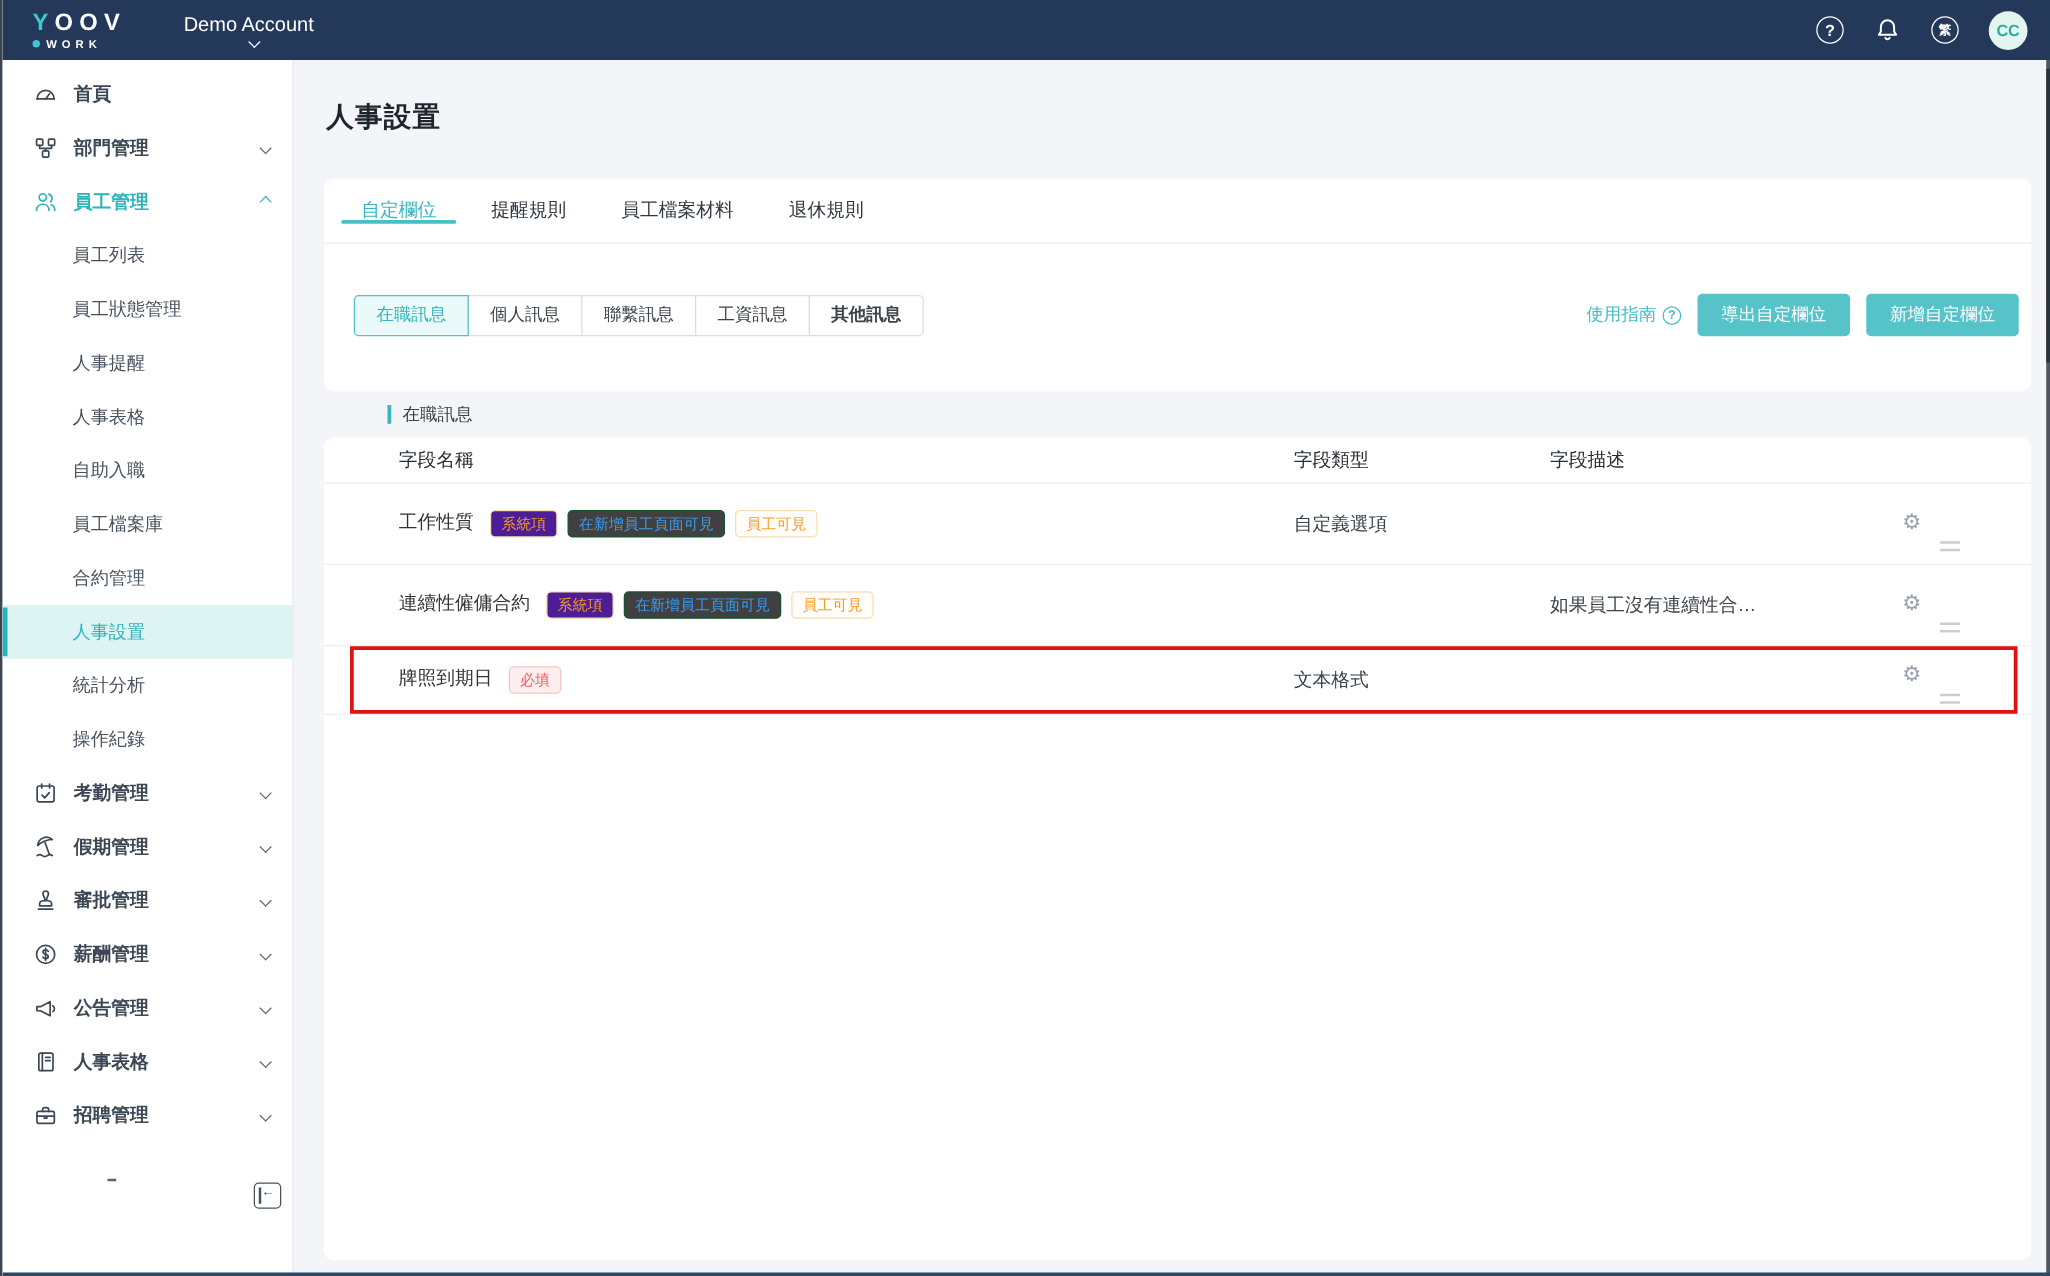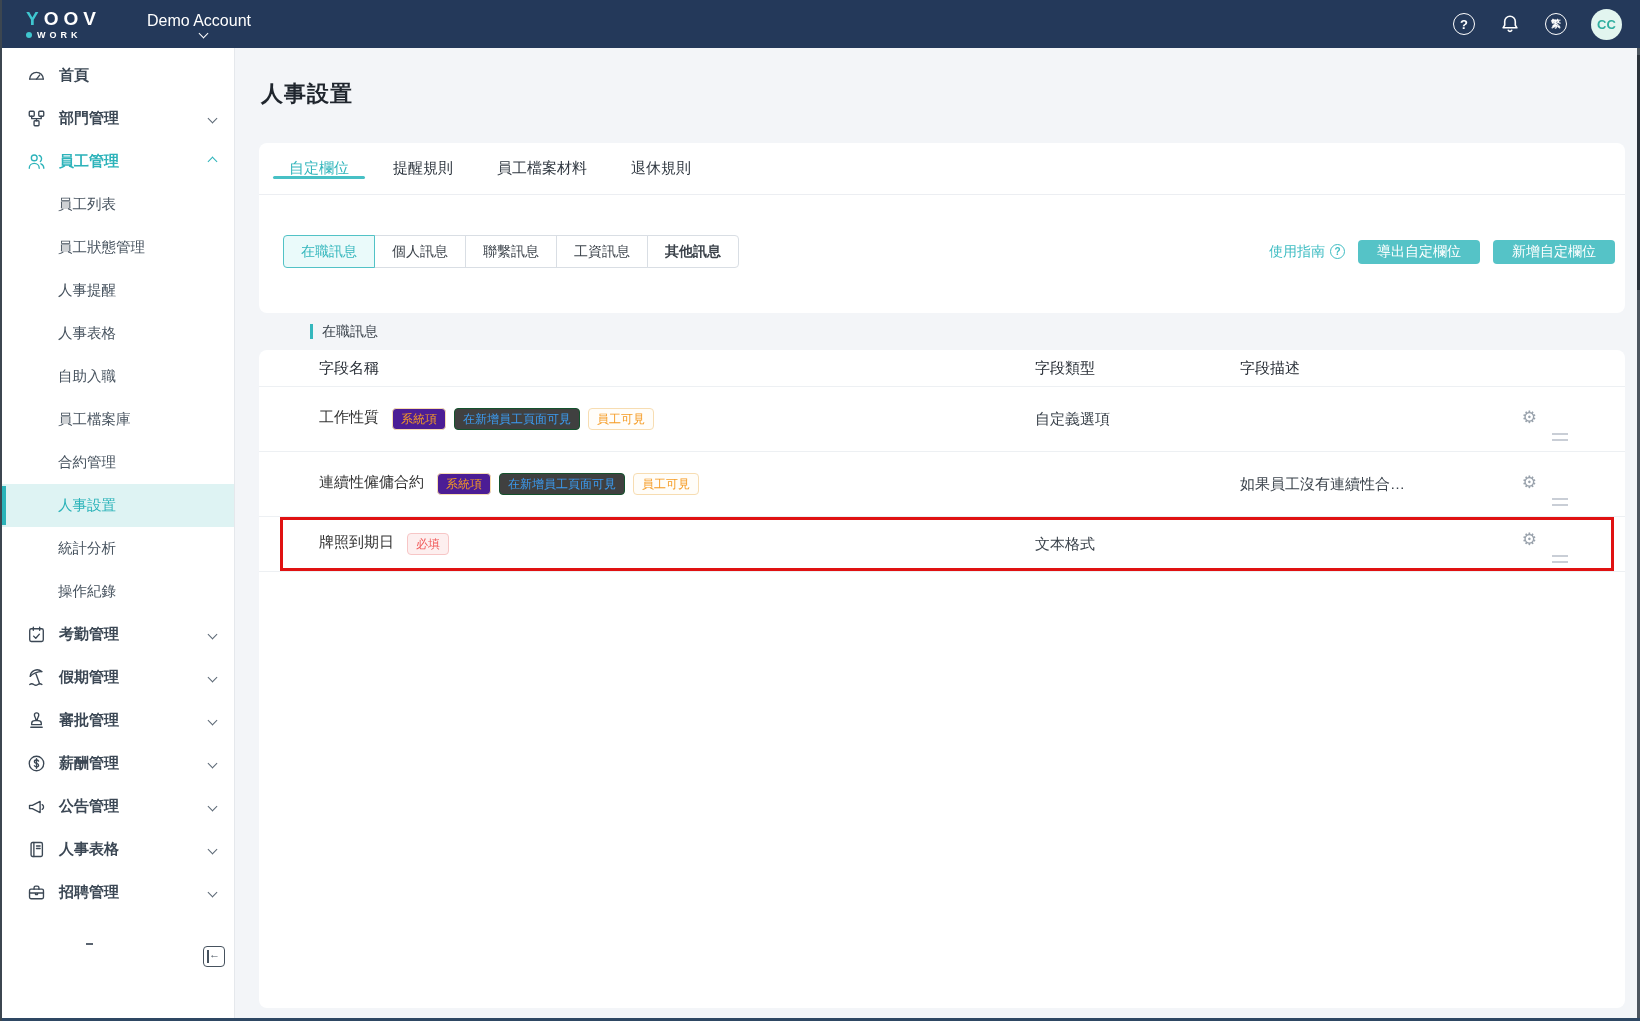--- a/index.html
+++ b/index.html
@@ -57,21 +57,21 @@
   .btn-group { display:flex; }
   .gbtn { height:33px; padding:0 17px; display:flex; align-items:center; font-size:14px; color:#3c434b;
           background:#fff; border:1px solid #d9dee4; margin-left:-1px; cursor:pointer; }
   .gbtn:first-child { border-radius:4px 0 0 4px; margin-left:0; }
   .gbtn:last-child { border-radius:0 4px 4px 0;font-weight:bold; }
   .gbtn.active { background:#eafafa; border-color:#52c2c6; color:#34b6bc; position:relative; z-index:2; }
   .subbar-right { margin-left:auto; display:flex; align-items:center; gap:13px; }
   .guide { display:flex; align-items:center; gap:5px; color:#3fbdc3; font-size:14px; cursor:pointer; }
   .qmark { width:15px; height:15px; border:1.3px solid #3fbdc3; border-radius:50%; font-size:10px; font-weight:700;
            display:flex; align-items:center; justify-content:center; }
-  .tbtn { height:24px; padding:0 19px; background:#55c3c7; color:#fff; font-size:14px; border-radius:4px;
+  .tbtn { height:34px; padding:0 19px; background:#55c3c7; color:#fff; font-size:14px; border-radius:4px;
           display:flex; align-items:center; cursor:pointer; border:none; }
   .section-row { position:absolute; left:23px; top:265px; height:37px; display:flex; align-items:center; padding-left:51px; }
   .section-bar { width:3px; height:15px; background:#35b7bd; margin-right:9px; }
   .section-title { font-size:14px; color:#3a424b; }
   .card2 { position:absolute; left:23px; top:302px; width:1366px; bottom:13px; overflow:hidden; }
   .thead, .trow { display:grid; grid-template-columns:716px 205px 263px 1fr; padding-left:60px; align-items:center; }
   .thead { height:37px; border-bottom:1px solid #edf0f3; font-size:15px; font-weight:400; color:#272d35; }
   .trow { height:65px; border-bottom:1px solid #edf0f3; font-size:15px; color:#333; }
   .trow.short { height:55px; }
   .name-cell { display:flex; align-items:flex-start; }

